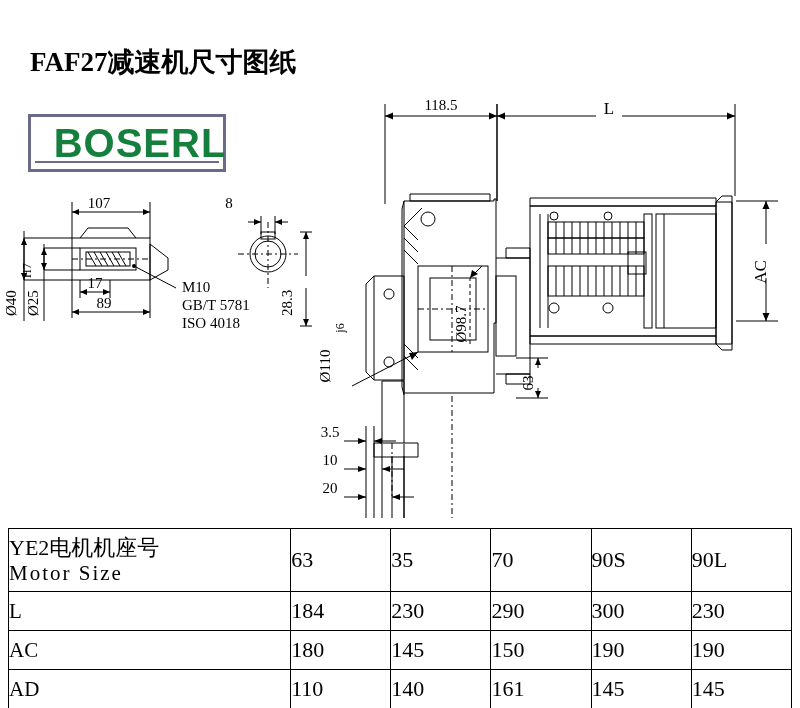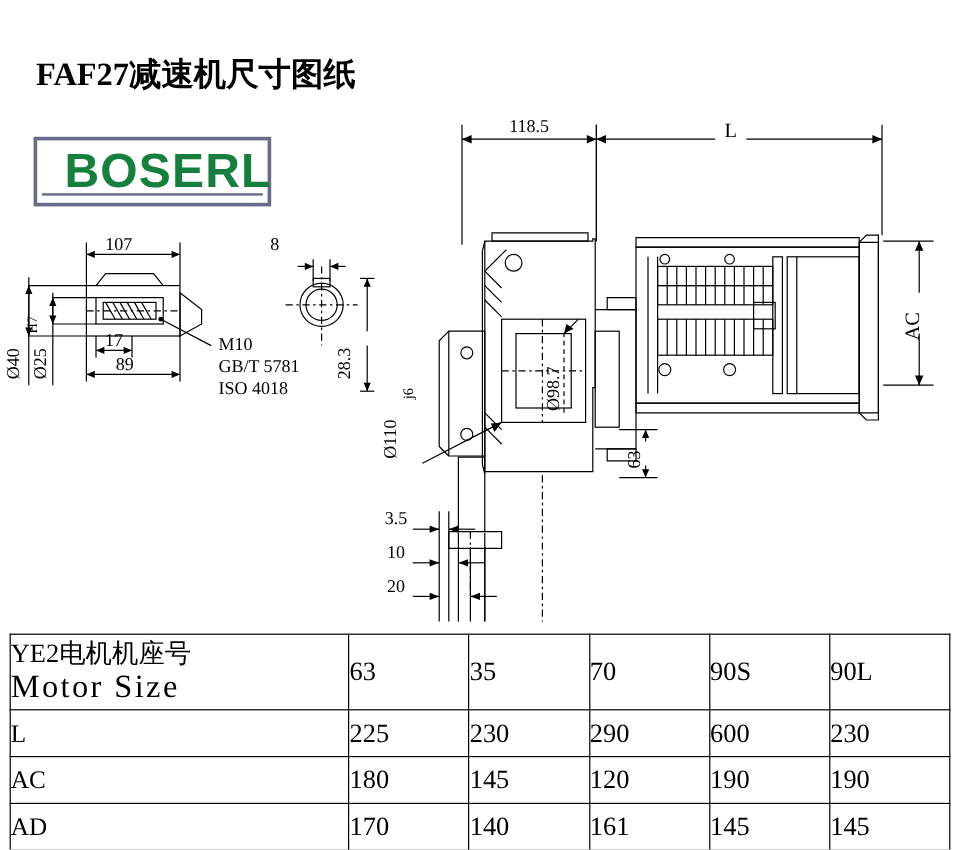--- a/index.html
+++ b/index.html
@@ -91,21 +91,21 @@
     width: 284px;
     line-height: 1.15;
     font-size: 21px;
   }
   table.spec td.head-cell .cn {
     display: block;
     font-size: 22px;
   }
   table.spec td.head-cell .en {
     display: block;
-    font-size: 27px;
+    font-size: 21px;
     letter-spacing: 2px;
   }
   table.spec tr.header-row td {
     height: 62px;
   }
   table.spec td.val {
     width: 100px;
   }
   .lbl {
     font-family: "Liberation Serif", serif;
@@ -385,37 +385,37 @@
           <span class="en">Motor Size</span>
         </td>
         <td class="val">63</td>
         <td class="val">35</td>
         <td class="val">70</td>
         <td class="val">90S</td>
         <td class="val">90L</td>
       </tr>
       <tr>
         <td class="head-cell">L</td>
-        <td class="val">225</td>
+        <td class="val">184</td>
         <td class="val">230</td>
         <td class="val">290</td>
-        <td class="val">600</td>
+        <td class="val">300</td>
         <td class="val">230</td>
       </tr>
       <tr>
         <td class="head-cell">AC</td>
         <td class="val">180</td>
         <td class="val">145</td>
-        <td class="val">120</td>
+        <td class="val">150</td>
         <td class="val">190</td>
         <td class="val">190</td>
       </tr>
       <tr>
         <td class="head-cell">AD</td>
-        <td class="val">170</td>
+        <td class="val">110</td>
         <td class="val">140</td>
         <td class="val">161</td>
         <td class="val">145</td>
         <td class="val">145</td>
       </tr>
     </tbody>
   </table>
 
 </div>
 

